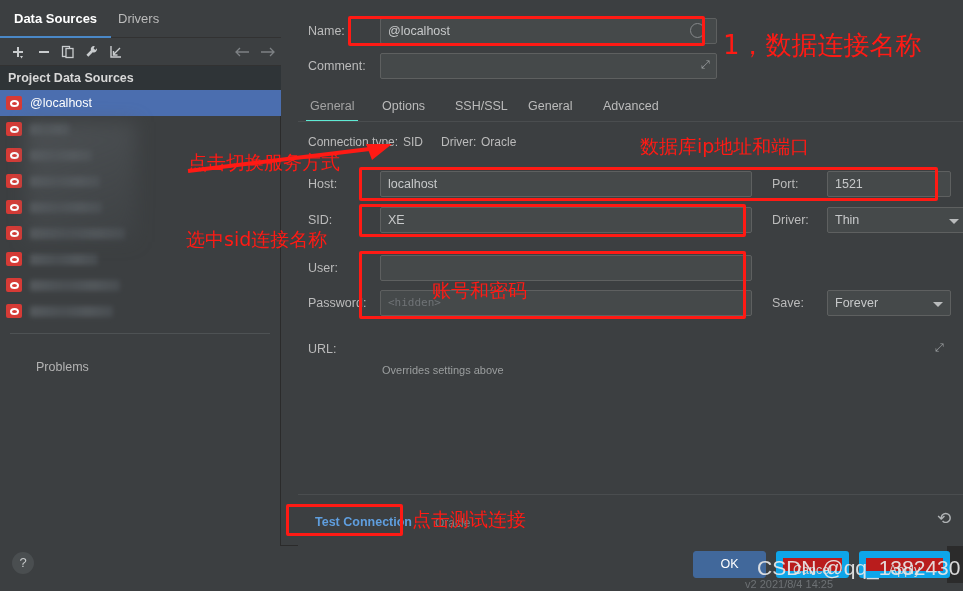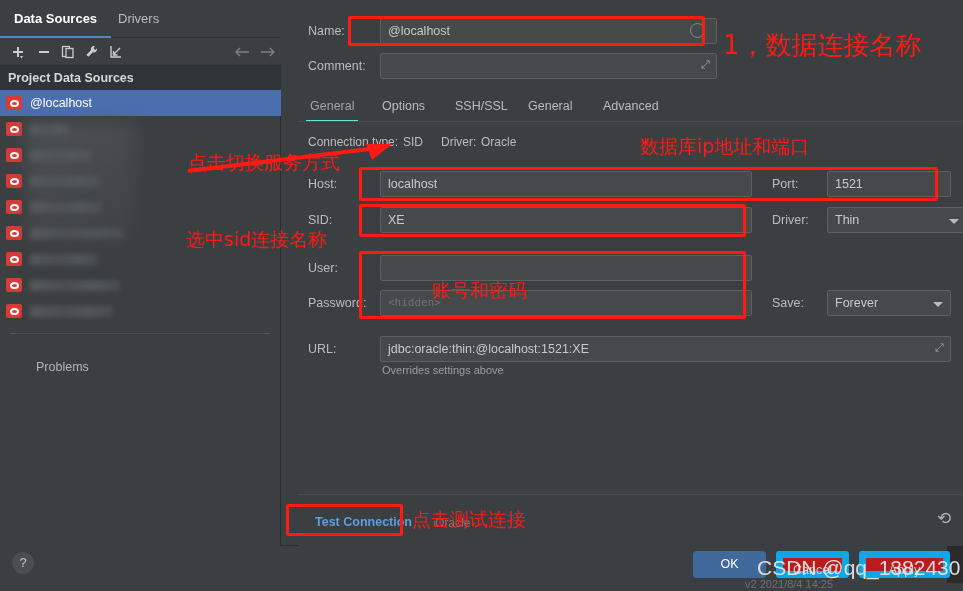--- a/index.html
+++ b/index.html
@@ -369,21 +369,20 @@
       <div class="lbl" style="left:10px; top:296px;">Password:</div>
       <div class="field mono" style="left:82px; top:290px; width:372px;">&lt;hidden&gt;</div>
 
       <div class="lbl" style="left:474px; top:296px;">Save:</div>
       <div class="combo" style="left:529px; top:290px; width:124px;">
         <span class="cv">Forever</span>
         <span class="arw"></span>
       </div>
 
       <div class="lbl" style="left:10px; top:342px;">URL:</div>
-      <div class="field" style="left:82px; top:336px; width:571px;">jdbc:oracle:thin:@localhost:1521:XE</div>
       <div class="expand-ico" style="left:637px; top:341px;">⤢</div>
       <div class="hint" style="left:84px; top:364px;">Overrides settings above</div>
 
       <div class="sep-line" style="top:494px;"></div>
       <div class="test-conn" style="left:17px; top:515px;">Test Connection</div>
       <div class="oracle-sub" style="left:137px; top:516px;">Oracle</div>
       <div class="reset-ico" style="left:639px; top:508px;">⟲</div>
     </div>
   </div>
 

